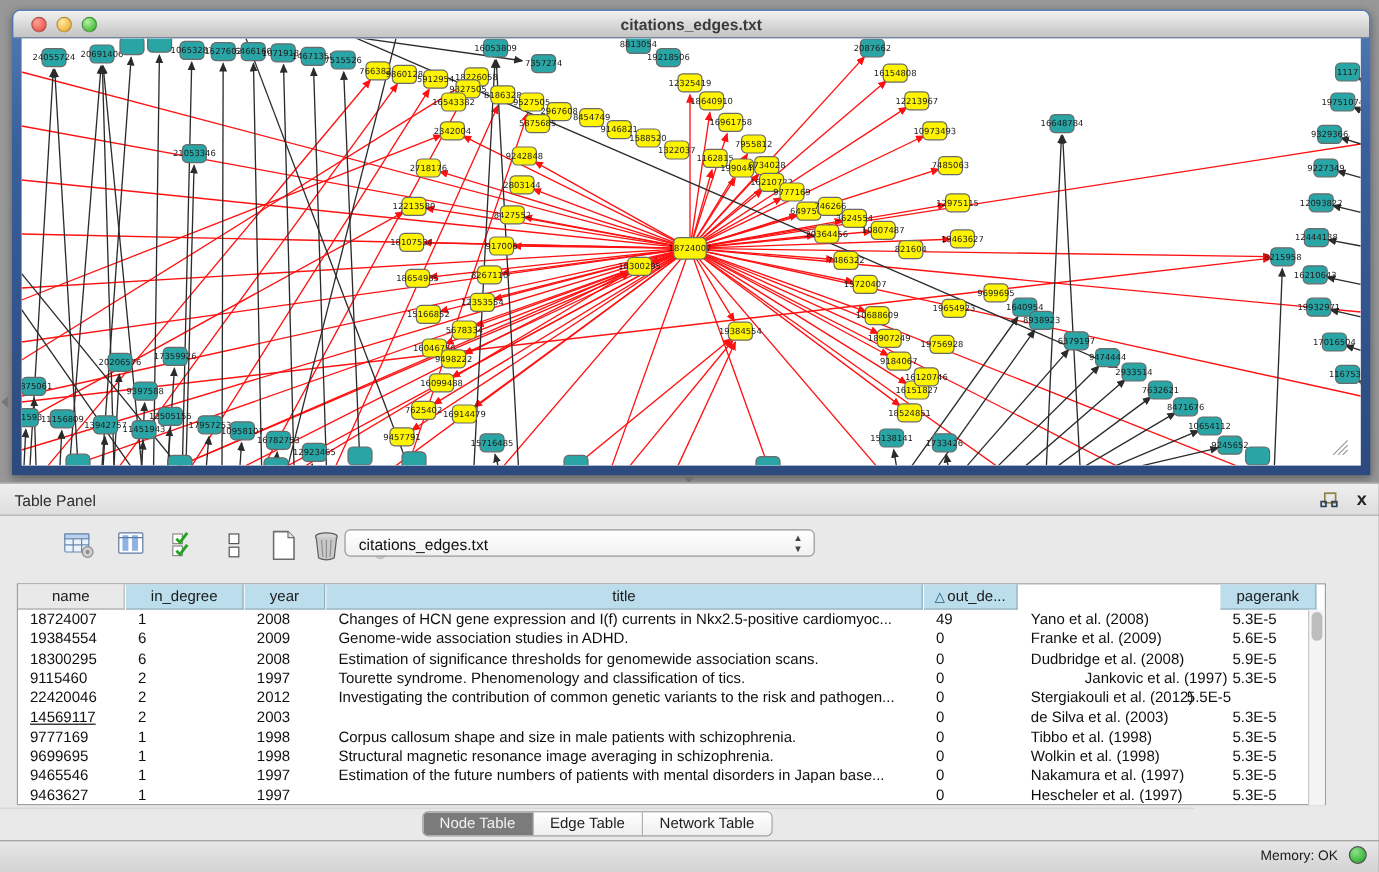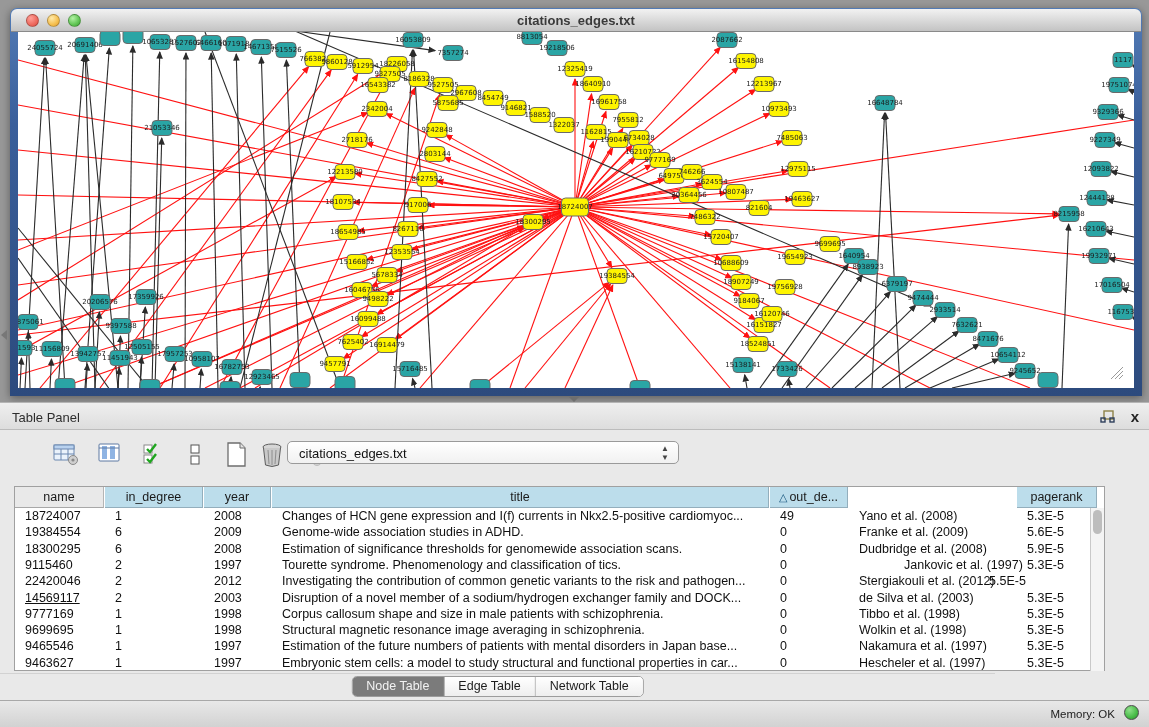--- a/index.html
+++ b/index.html
@@ -642,21 +642,20 @@
           <div class="td" style="left: 189px; width: 68px;">2012</div>
           <div class="td" style="left: 257px; width: 498px;">Investigating the contribution of common genetic variants to the risk and pathogen...</div>
           <div class="td" style="left: 755px; width: 79px;">0</div>
           <div class="td" style="left: 834px; width: 168px;">Stergiakouli et al. (2012)</div>
           <div class="td" style="left: 964px; width: 81px;">5.5E-5</div>
         </div>
         <div class="tr" style="top: 81.5px;">
           <div class="td" style="left: 0px; width: 90px; text-decoration: underline;">14569117</div>
           <div class="td" style="left: 90px; width: 99px;">2</div>
           <div class="td" style="left: 189px; width: 68px;">2003</div>
-          <div class="td" style="left: 257px; width: 498px;">Disruption of a novel member of a sodium/hydrogen exchanger family and DOCK...</div>
           <div class="td" style="left: 755px; width: 79px;">0</div>
           <div class="td" style="left: 834px; width: 168px;">de Silva et al. (2003)</div>
           <div class="td" style="left: 1002px; width: 81px;">5.3E-5</div>
         </div>
         <div class="tr" style="top: 97.8px;">
           <div class="td" style="left: 0px; width: 90px;">9777169</div>
           <div class="td" style="left: 90px; width: 99px;">1</div>
           <div class="td" style="left: 189px; width: 68px;">1998</div>
           <div class="td" style="left: 257px; width: 498px;">Corpus callosum shape and size in male patients with schizophrenia.</div>
           <div class="td" style="left: 755px; width: 79px;">0</div>
@@ -678,21 +677,20 @@
           <div class="td" style="left: 189px; width: 68px;">1997</div>
           <div class="td" style="left: 257px; width: 498px;">Estimation of the future numbers of patients with mental disorders in Japan base...</div>
           <div class="td" style="left: 755px; width: 79px;">0</div>
           <div class="td" style="left: 834px; width: 168px;">Nakamura et al. (1997)</div>
           <div class="td" style="left: 1002px; width: 81px;">5.3E-5</div>
         </div>
         <div class="tr" style="top: 146.7px;">
           <div class="td" style="left: 0px; width: 90px;">9463627</div>
           <div class="td" style="left: 90px; width: 99px;">1</div>
           <div class="td" style="left: 189px; width: 68px;">1997</div>
-          <div class="td" style="left: 257px; width: 498px;">Embryonic stem cells: a model to study structural and functional properties in car...</div>
           <div class="td" style="left: 755px; width: 79px;">0</div>
           <div class="td" style="left: 834px; width: 168px;">Hescheler et al. (1997)</div>
           <div class="td" style="left: 1002px; width: 81px;">5.3E-5</div>
         </div>
       </div>
     <div class="vscroll">
       <div class="vthumb"></div>
     </div>
   </div>
 

